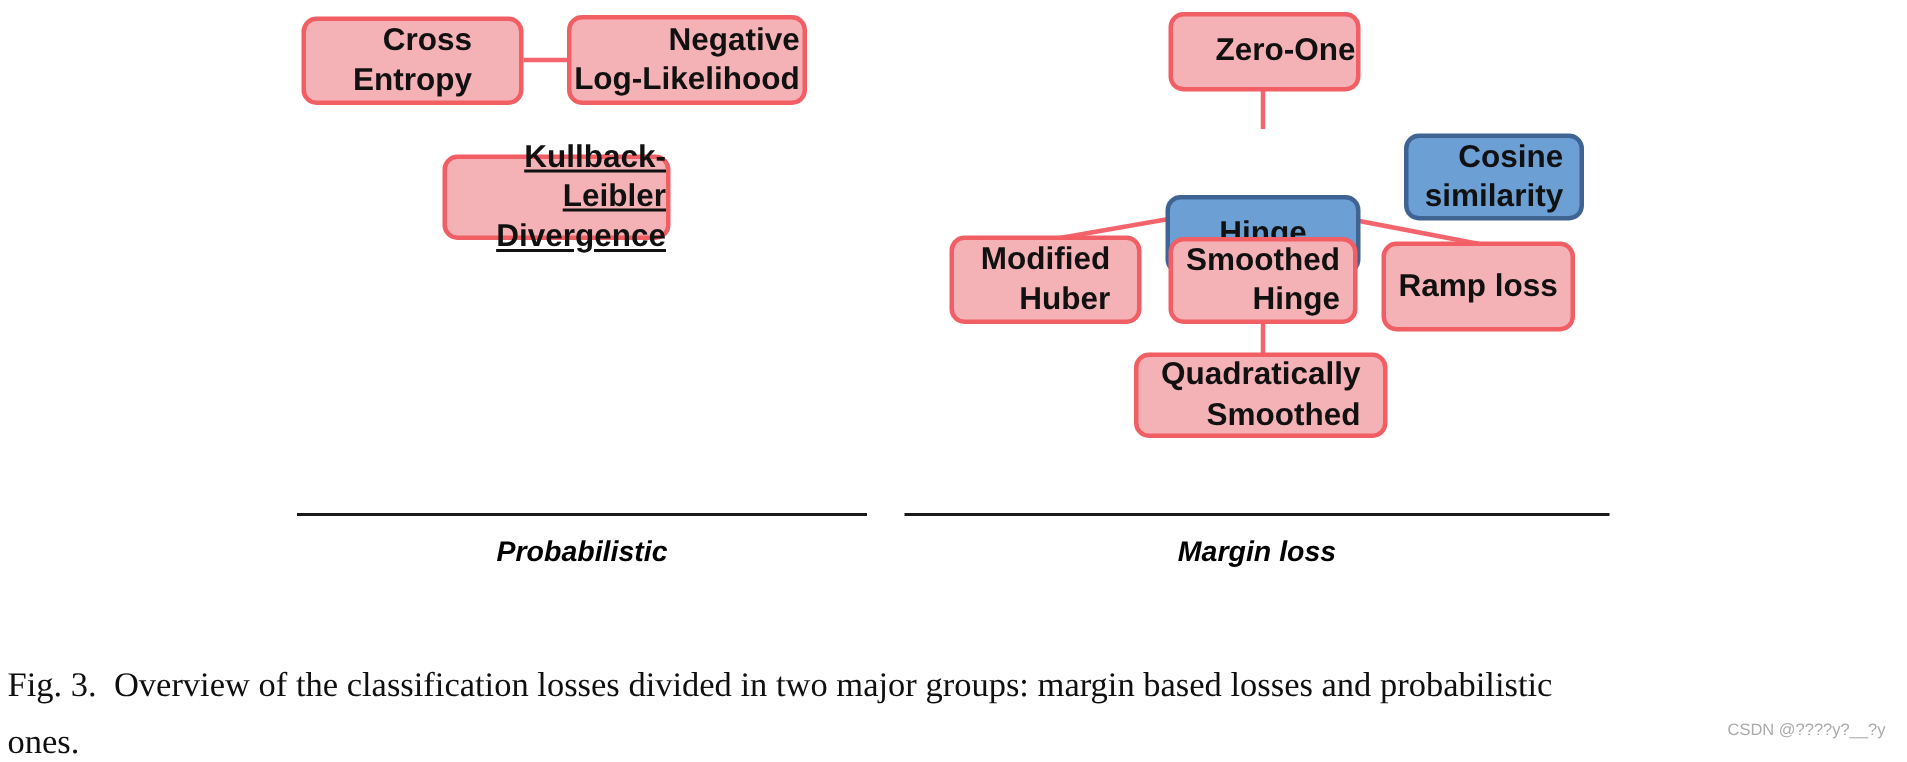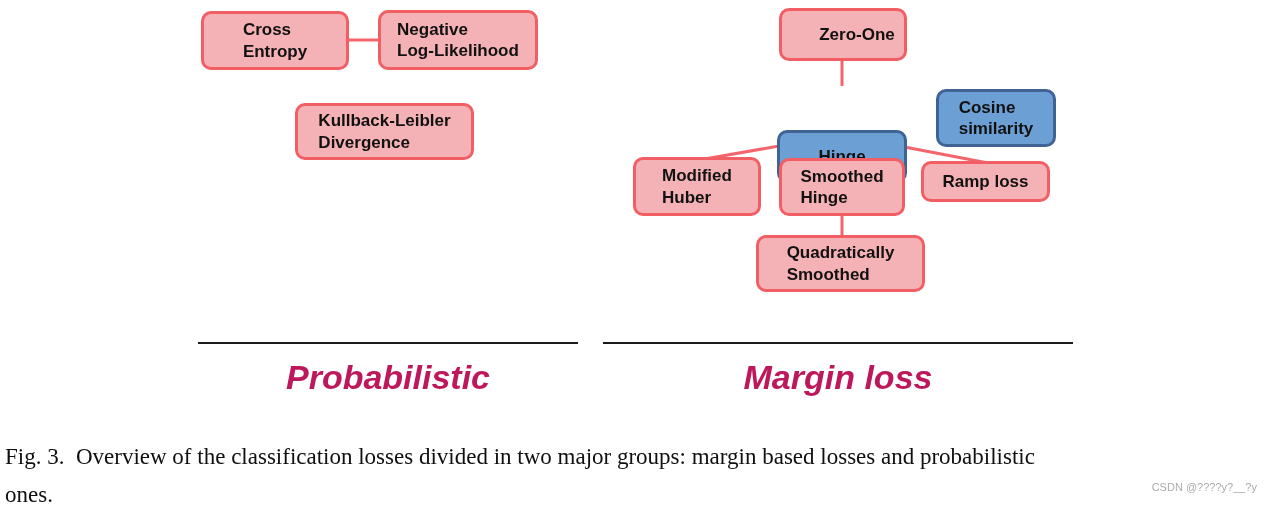--- a/index.html
+++ b/index.html
@@ -18,55 +18,55 @@
     pointer-events: none;
   }
   .node {
     position: absolute;
     box-sizing: border-box;
     border: 3px solid #F15E64;
     border-radius: 10px;
     display: flex;
     align-items: center;
     justify-content: center;
-    text-align: left;
+    text-align: right;
     font-weight: bold;
-    font-size: 17px;
+    font-size: 21px;
     line-height: 1.25;
     color: #111111;
     white-space: pre-line;
   }
   .node.pink { background: #F5B2B6; border-color: #F15E64; }
   .node.blue { background: #6C9FD4; border-color: #3F6493; margin-top: 46px; }
 
   .b-cross    { left: 201px; top: 11px;  width: 148px; height: 59px; }
   .b-nll      { left: 378px; top: 10px;  width: 160px; height: 60px; }
-  .b-kl       { left: 295px; top: 103px; width: 179px; height: 57px; }
+  .b-kl       { left: 295px; top: 103px; width: 152px; height: 57px; text-decoration: underline; }
   .b-zeroone  { left: 779px; top: 8px;   width: 128px; height: 53px; padding-left: 28px; }
   .b-hinge    { left: 777px; top: 84px;  width: 130px; height: 53px; }
   .b-cosine   { left: 936px; top: 43px;  width: 120px; height: 58px; }
   .b-huber    { left: 633px; top: 157px; width: 128px; height: 59px; }
   .b-smoothed { left: 779px; top: 158px; width: 126px; height: 58px; }
-  .b-ramp     { left: 921px; top: 161px; width: 129px; height: 41px; }
+  .b-ramp     { left: 921px; top: 161px; width: 129px; height: 60px; }
   .b-quad     { left: 756px; top: 235px; width: 169px; height: 57px; }
 
   .rule {
     position: absolute;
     height: 2px;
     background: #1A1A1A;
   }
   .rule-left  { left: 198px; top: 342px; width: 380px; }
   .rule-right { left: 603px; top: 342px; width: 470px; }
 
   .group-label {
     position: absolute;
     font-weight: bold;
     font-style: italic;
-    font-size: 34px;
-    color: #be185d;
+    font-size: 19px;
+    color: #000000;
     text-align: center;
   }
   .gl-prob   { left: 198px; top: 358px; width: 380px; }
   .gl-margin { left: 603px; top: 358px; width: 470px; }
 
   .caption {
     position: absolute;
     left: 5px;
     top: 438px;
     width: 1262px;

